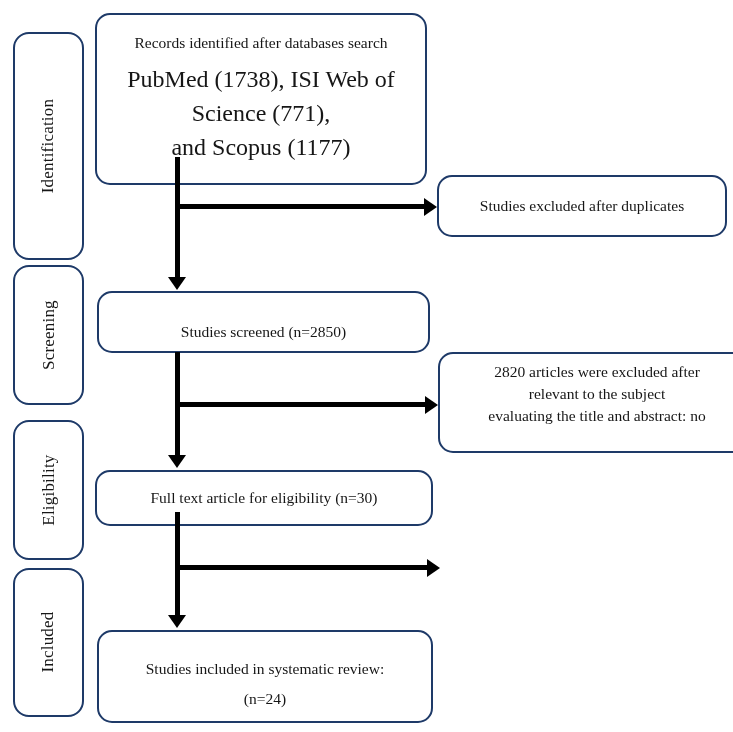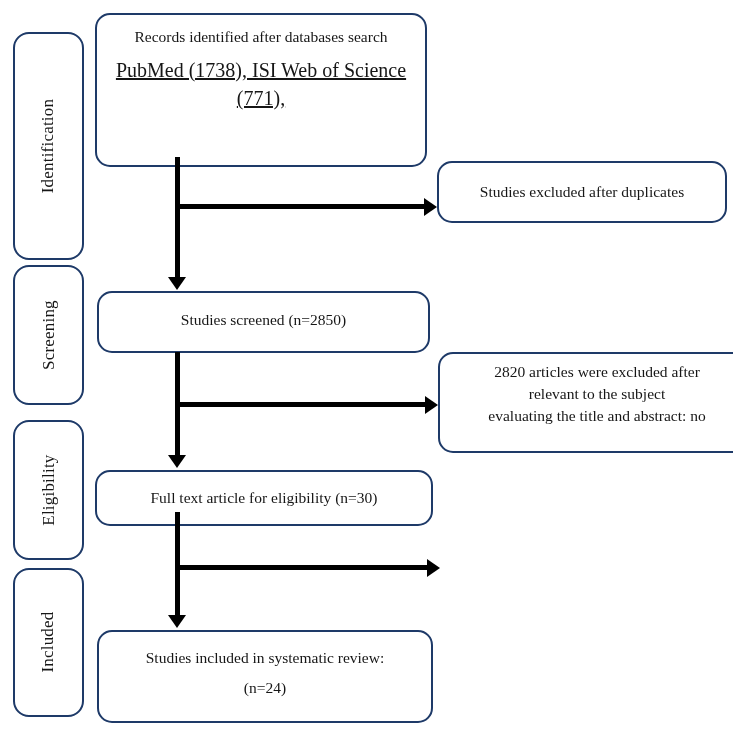--- a/index.html
+++ b/index.html
@@ -24,21 +24,21 @@
     display:flex;align-items:center;justify-content:center;
     border-radius:16px;
   }
   .stage span{
     transform:rotate(-90deg);
     white-space:nowrap;
     font-size:17px;
     letter-spacing:0.2px;
   }
   .txt{font-size:15.5px;}
-  .txt-lg{font-size:20px;text-decoration:underline;}
+  .txt-lg{font-size:24px;}
   .vline{position:absolute;width:5px;background:#000;}
   .hline{position:absolute;height:5px;background:#000;}
   .arrow-down{
     position:absolute;width:0;height:0;
     border-left:9px solid transparent;
     border-right:9px solid transparent;
     border-top:13px solid #000;
   }
   .arrow-right{
     position:absolute;width:0;height:0;
@@ -61,39 +61,40 @@
   <div class="box stage" style="left:13px;top:265px;width:71px;height:140px;">
     <span>Screening</span>
   </div>
   <div class="box stage" style="left:13px;top:420px;width:71px;height:140px;">
     <span>Eligibility</span>
   </div>
   <div class="box stage" style="left:13px;top:568px;width:71px;height:149px;">
     <span>Included</span>
   </div>
 
-  <div class="box" style="left:95px;top:13px;width:332px;height:154px;padding-top:11px;">
+  <div class="box" style="left:95px;top:13px;width:332px;height:172px;padding-top:17px;">
     <div class="txt">Records identified after databases search</div>
     <div class="txt-lg" style="margin-top:8px;">PubMed (1738), ISI Web of Science (771),</div>
+    <div class="txt-lg">and Scopus (1177)</div>
   </div>
 
-  <div class="box" style="left:97px;top:291px;width:333px;height:62px;padding-top:16px;">
+  <div class="box" style="left:97px;top:291px;width:333px;height:62px;padding-top:28px;">
     <div class="txt">Studies screened (n=2850)</div>
   </div>
 
   <div class="box flex-center" style="left:95px;top:470px;width:338px;height:56px;">
     <div class="txt">Full text article for eligibility (n=30)</div>
   </div>
 
-  <div class="box" style="left:97px;top:630px;width:336px;height:93px;padding-top:15px;">
+  <div class="box" style="left:97px;top:630px;width:336px;height:93px;padding-top:26px;">
     <div class="txt">Studies included in systematic review:</div>
     <div class="txt mt-gap-lg">(n=24)</div>
   </div>
 
-  <div class="box flex-center" style="left:437px;top:161px;width:290px;height:62px;">
+  <div class="box flex-center" style="left:437px;top:175px;width:290px;height:62px;">
     <div class="txt">Studies excluded after duplicates</div>
   </div>
 
   <div class="box" style="left:438px;top:352px;width:318px;height:101px;padding-top:7px;">
     <div class="txt">2820 articles were excluded after</div>
     <div class="txt">relevant to the subject</div>
     <div class="txt">evaluating the title and abstract: no</div>
   </div>
 
 

